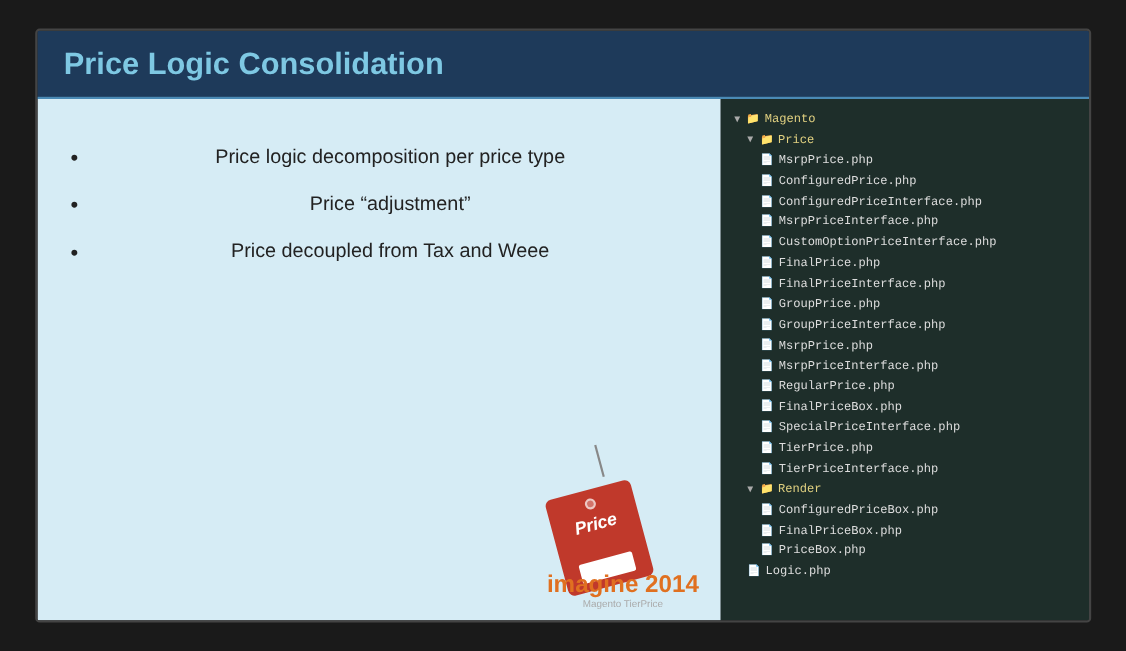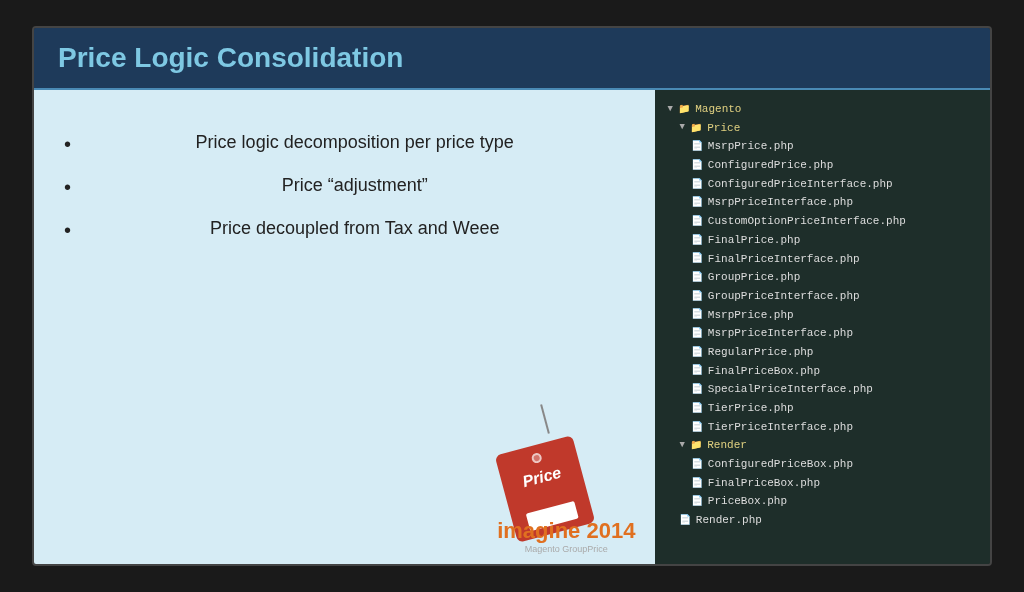--- a/index.html
+++ b/index.html
@@ -226,21 +226,21 @@
             <span class="price-tag-text">Price</span>
           </div>
         </div>
       </div>
 
       <div class="slide-footer">
         <div class="brand-text">
           <span>imagine</span>
           <span style="color:#e07020;">2014</span>
         </div>
-        <div class="brand-sub">Magento GroupPrice</div>
+        <div class="brand-sub">Magento TierPrice</div>
       </div>
     </div>
 
     <div class="slide-right">
       <div class="file-tree">
 
         <div class="tree-item">
           <span class="arrow">▼</span>
           <span class="folder-icon">📁</span>
           <span class="tree-label folder">Magento</span>
@@ -330,20 +330,20 @@
           <span class="file-icon">📄</span>
           <span class="tree-label">FinalPriceBox.php</span>
         </div>
         <div class="tree-item indent-2">
           <span class="file-icon">📄</span>
           <span class="tree-label">PriceBox.php</span>
         </div>
 
         <div class="tree-item indent-1">
           <span class="file-icon">📄</span>
-          <span class="tree-label">Render.php</span>
+          <span class="tree-label">Logic.php</span>
         </div>
 
       </div>
     </div>
 
   </div>
 </div>
 
 </body></html>

